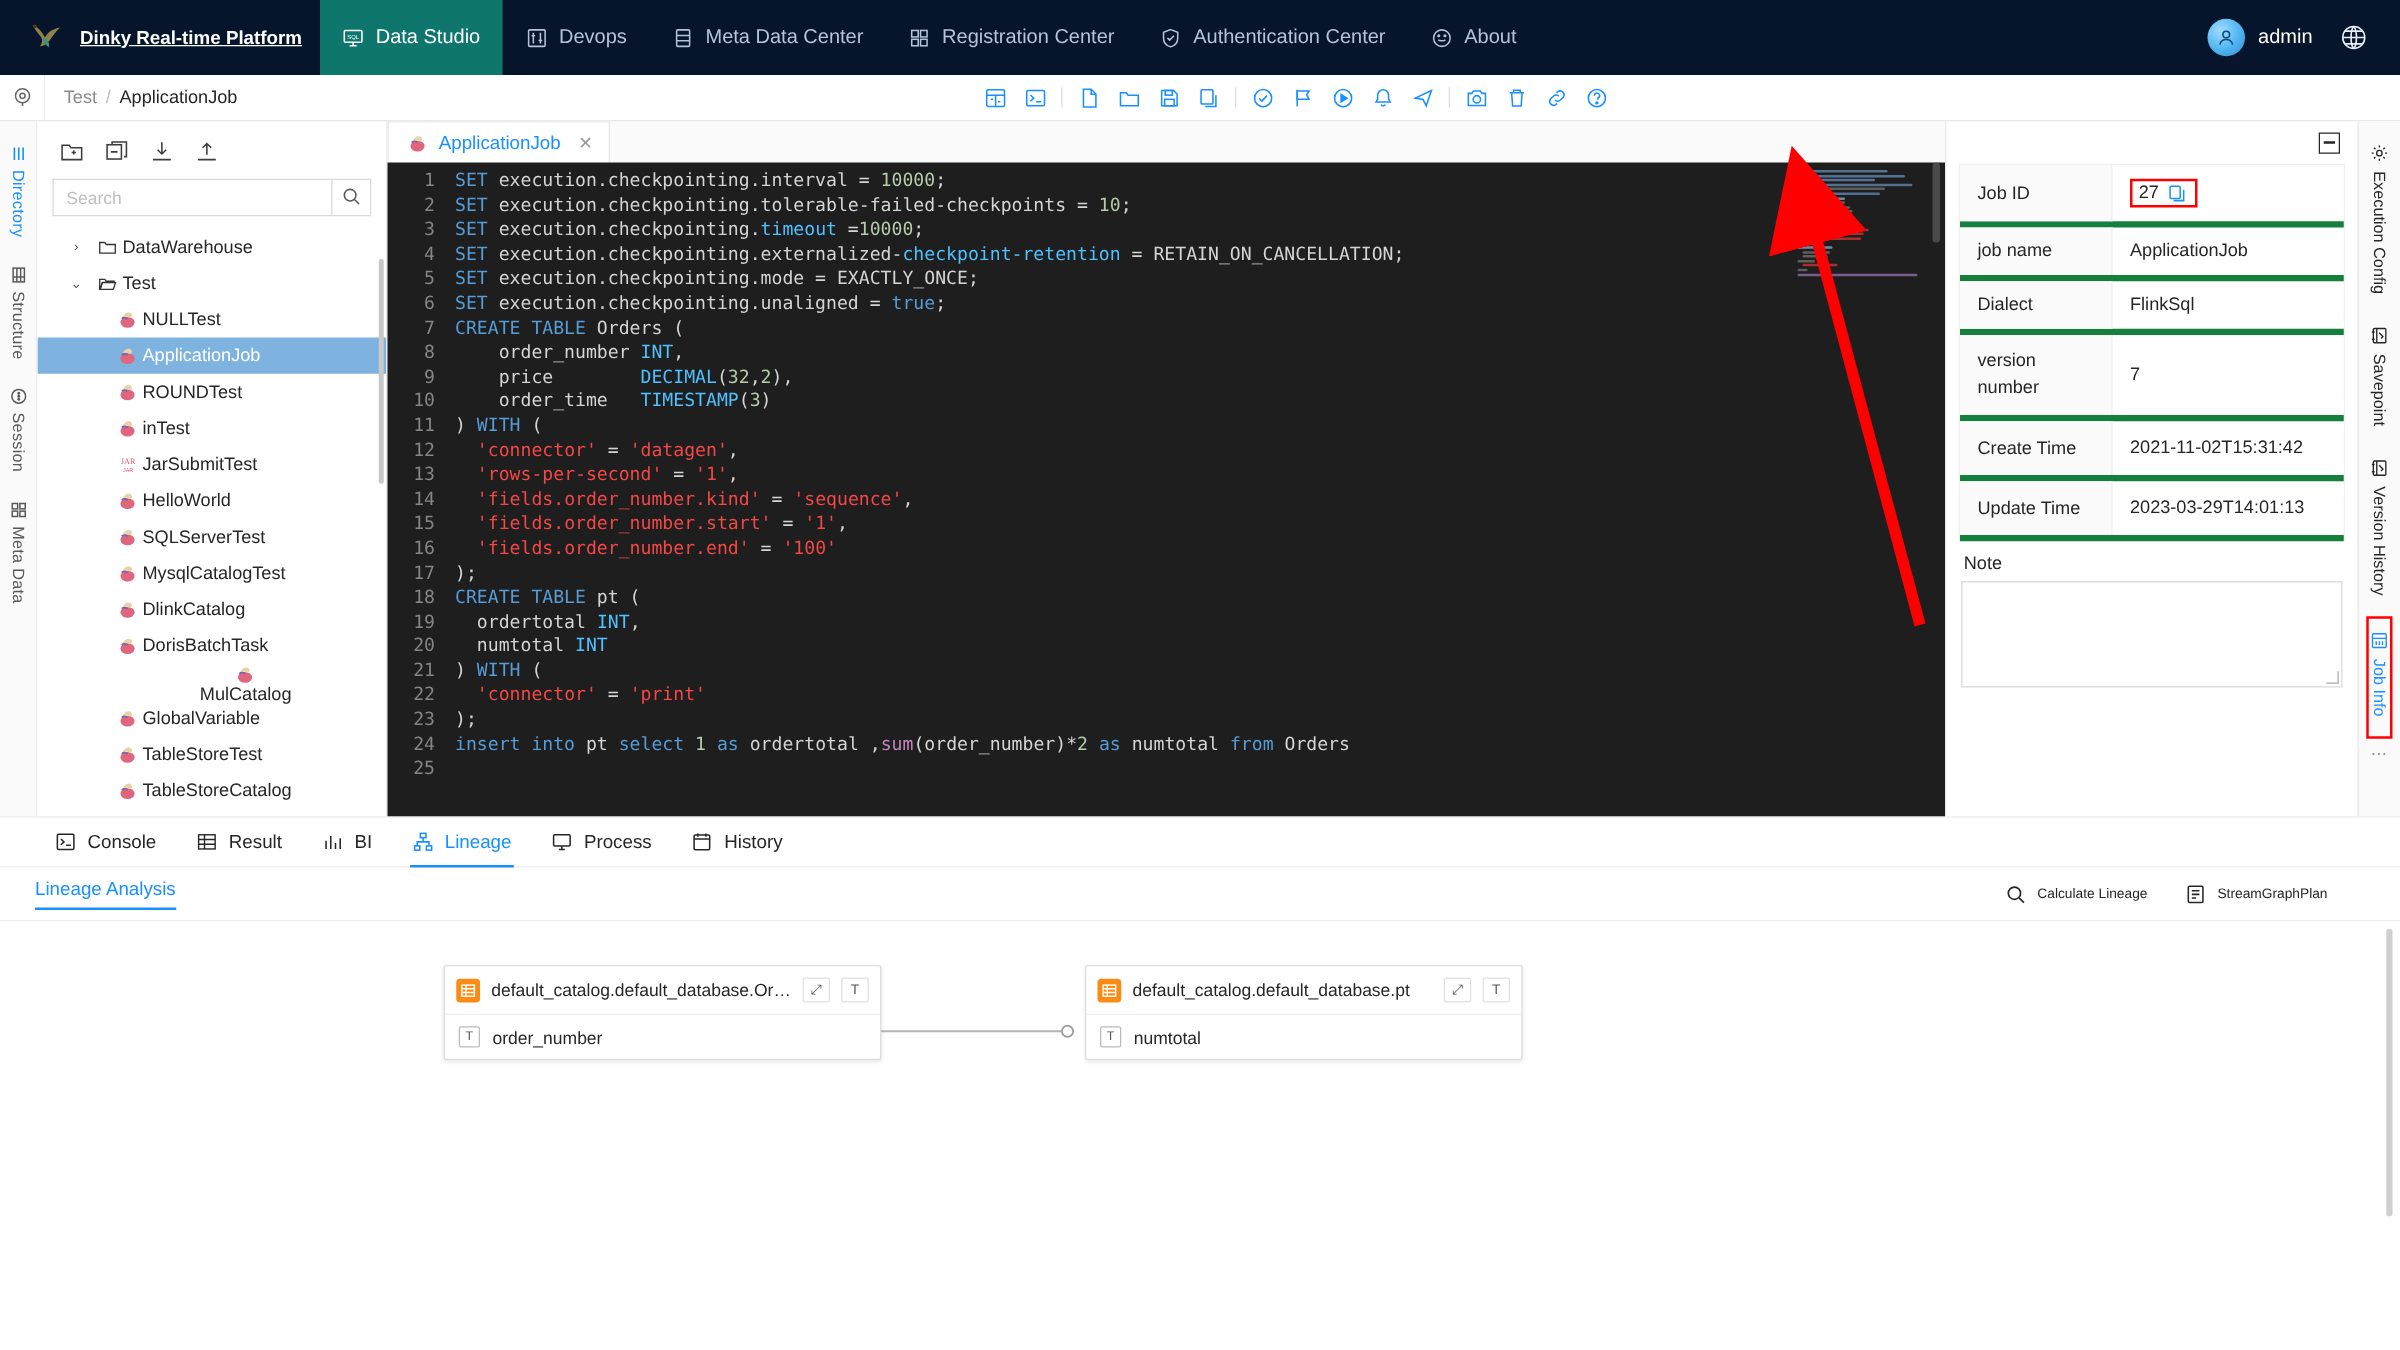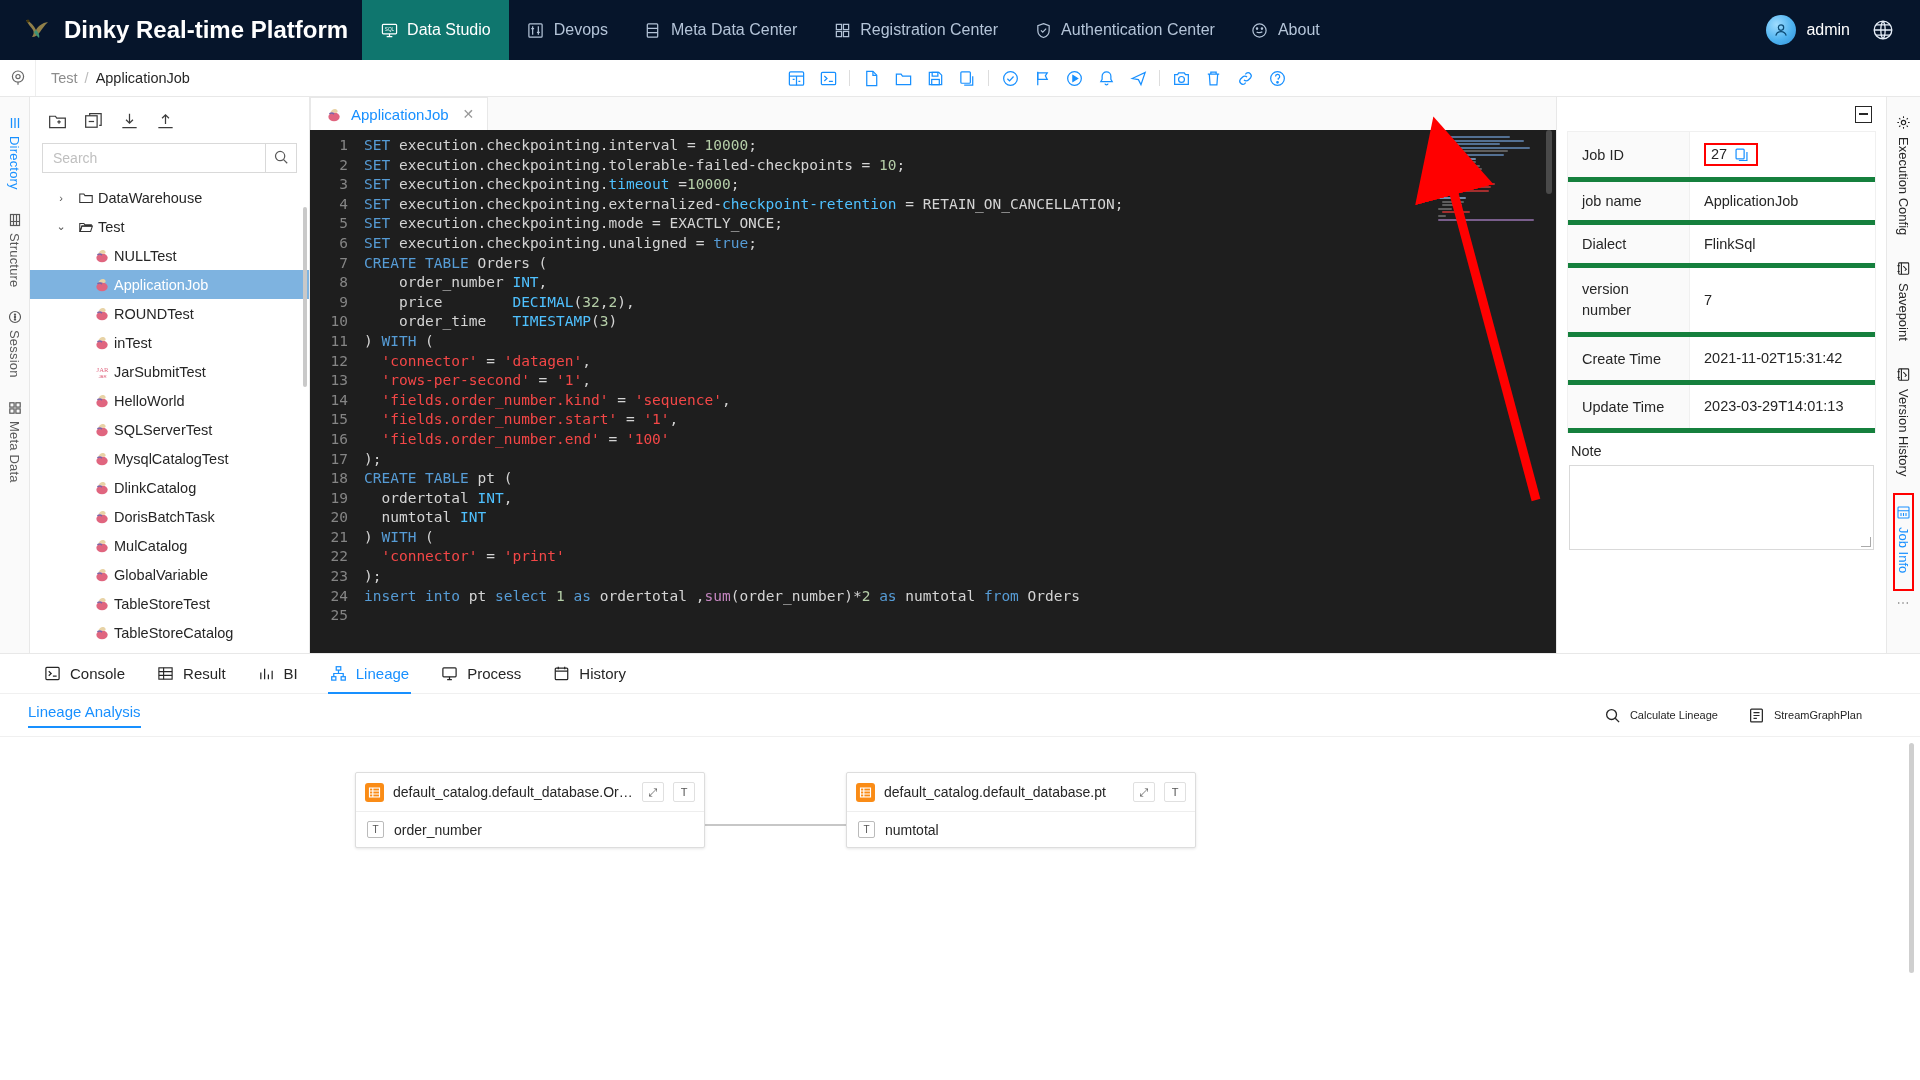--- a/index.html
+++ b/index.html
@@ -10,21 +10,21 @@
     color: #262626;
     background: #fff;
   }
   
   #topnav {
     height:60px; background:#06152b; display:flex; align-items:center;
     color:#c9d6e6; position:relative;
   }
   #logo-wrap { display:flex; align-items:center; padding-left:22px; gap:12px; }
   .bird { font-size:24px; line-height:1; filter:hue-rotate(180deg); }
-  #app-title { color:#fff; font-weight:bold; font-size:24px; white-space:nowrap;}
+  #app-title { color:#fff; font-weight:bold; font-size:15px; white-space:nowrap;text-decoration:underline;}
   #navitems { display:flex; align-items:center; height:60px; margin-left:14px; }
   .navitem {
     display:flex; align-items:center; gap:9px; height:60px; padding:0 18px;
     font-size:16px; color:#b4c4d8; cursor:pointer; white-space:nowrap;
   }
   .navitem.active { background:#0f766e; color:#fff; }
   .navitem .ic { display:inline-flex; width:18px; height:18px; align-items:center; justify-content:center;}
   .navitem svg { display:block; }
   #nav-right { margin-left:auto; display:flex; align-items:center; gap:22px; padding-right:26px; }
   #avatar {
@@ -604,21 +604,21 @@
         <span class="ticon fileico">
           <svg width="17" height="17" viewBox="0 0 18 18">
               <ellipse cx="8.5" cy="11.5" rx="6" ry="4.6" fill="#e0657f"></ellipse>
               <path d="M4.5 7c1-3 4-4.6 6.2-3.6 1.8.8 2.2 2.6 1 3.6-1 .9-2.6.5-3.2-.4" fill="#e8d3a6"></path>
               <path d="M3.6 8.4c1.4-1 3.6-1 4.8.2" stroke="#7a66a8" stroke-width="1.6" fill="none"></path>
             </svg>
         </span>
         <span>DorisBatchTask</span>
       </div>
 
-      <div class="tnode" style="padding-left:60px;">
+      <div class="tnode" style="padding-left:60px;flex-direction:column;">
         <span class="ticon fileico">
           <svg width="17" height="17" viewBox="0 0 18 18">
               <ellipse cx="8.5" cy="11.5" rx="6" ry="4.6" fill="#e0657f"></ellipse>
               <path d="M4.5 7c1-3 4-4.6 6.2-3.6 1.8.8 2.2 2.6 1 3.6-1 .9-2.6.5-3.2-.4" fill="#e8d3a6"></path>
               <path d="M3.6 8.4c1.4-1 3.6-1 4.8.2" stroke="#7a66a8" stroke-width="1.6" fill="none"></path>
             </svg>
         </span>
         <span>MulCatalog</span>
       </div>
 
@@ -923,21 +923,21 @@
         <span class="gnode-title">default_catalog.default_database.Ord...</span>
         <span class="gbtn">⤢</span>
         <span class="gbtn">T</span>
       </div>
       <div class="gnode-field">
         <span class="fchip">T</span>
         <span>order_number</span>
       </div>
     </div>
 
-    <div class="gnode" style="left:846px;top:35px;">
+    <div class="gnode" style="left:868px;top:35px;">
       <div class="gnode-head">
         <span class="gnode-ico">
           <svg width="13" height="13" viewBox="0 0 14 14" fill="none" stroke="#fff" stroke-width="1.2">
               <rect x="1.6" y="2.2" width="10.8" height="9.6"></rect>
               <path d="M1.6 5.4h10.8M1.6 8.6h10.8M5.2 2.2v9.6"></path>
             </svg>
         </span>
         <span class="gnode-title">default_catalog.default_database.pt</span>
         <span class="gbtn">⤢</span>
         <span class="gbtn">T</span>

